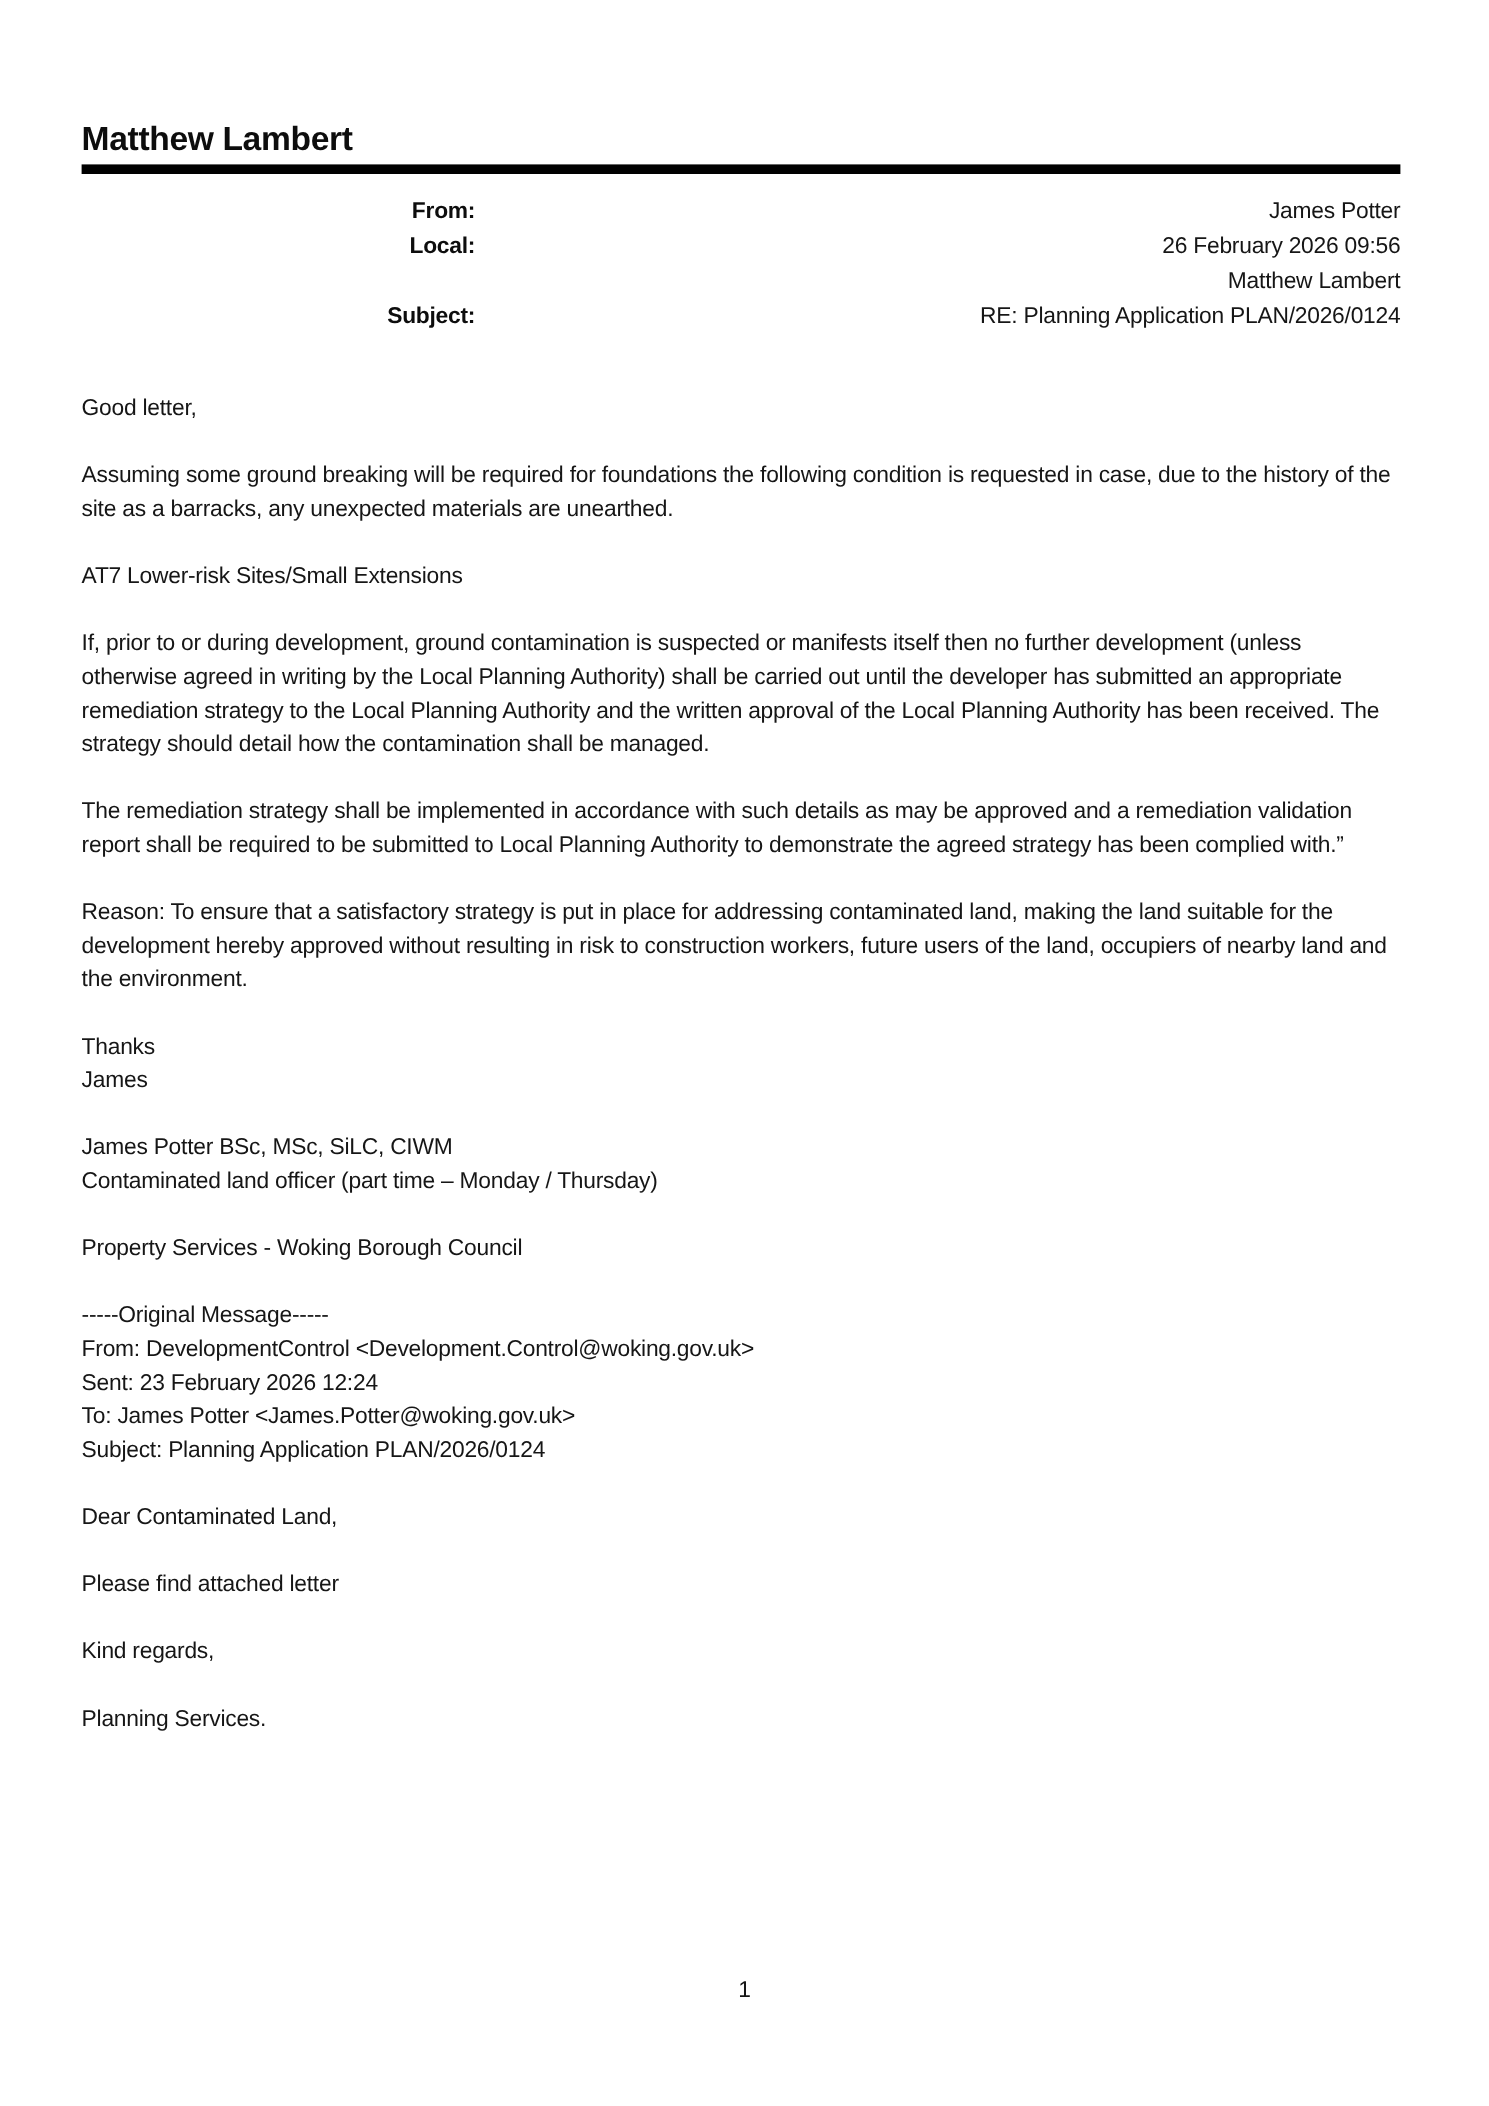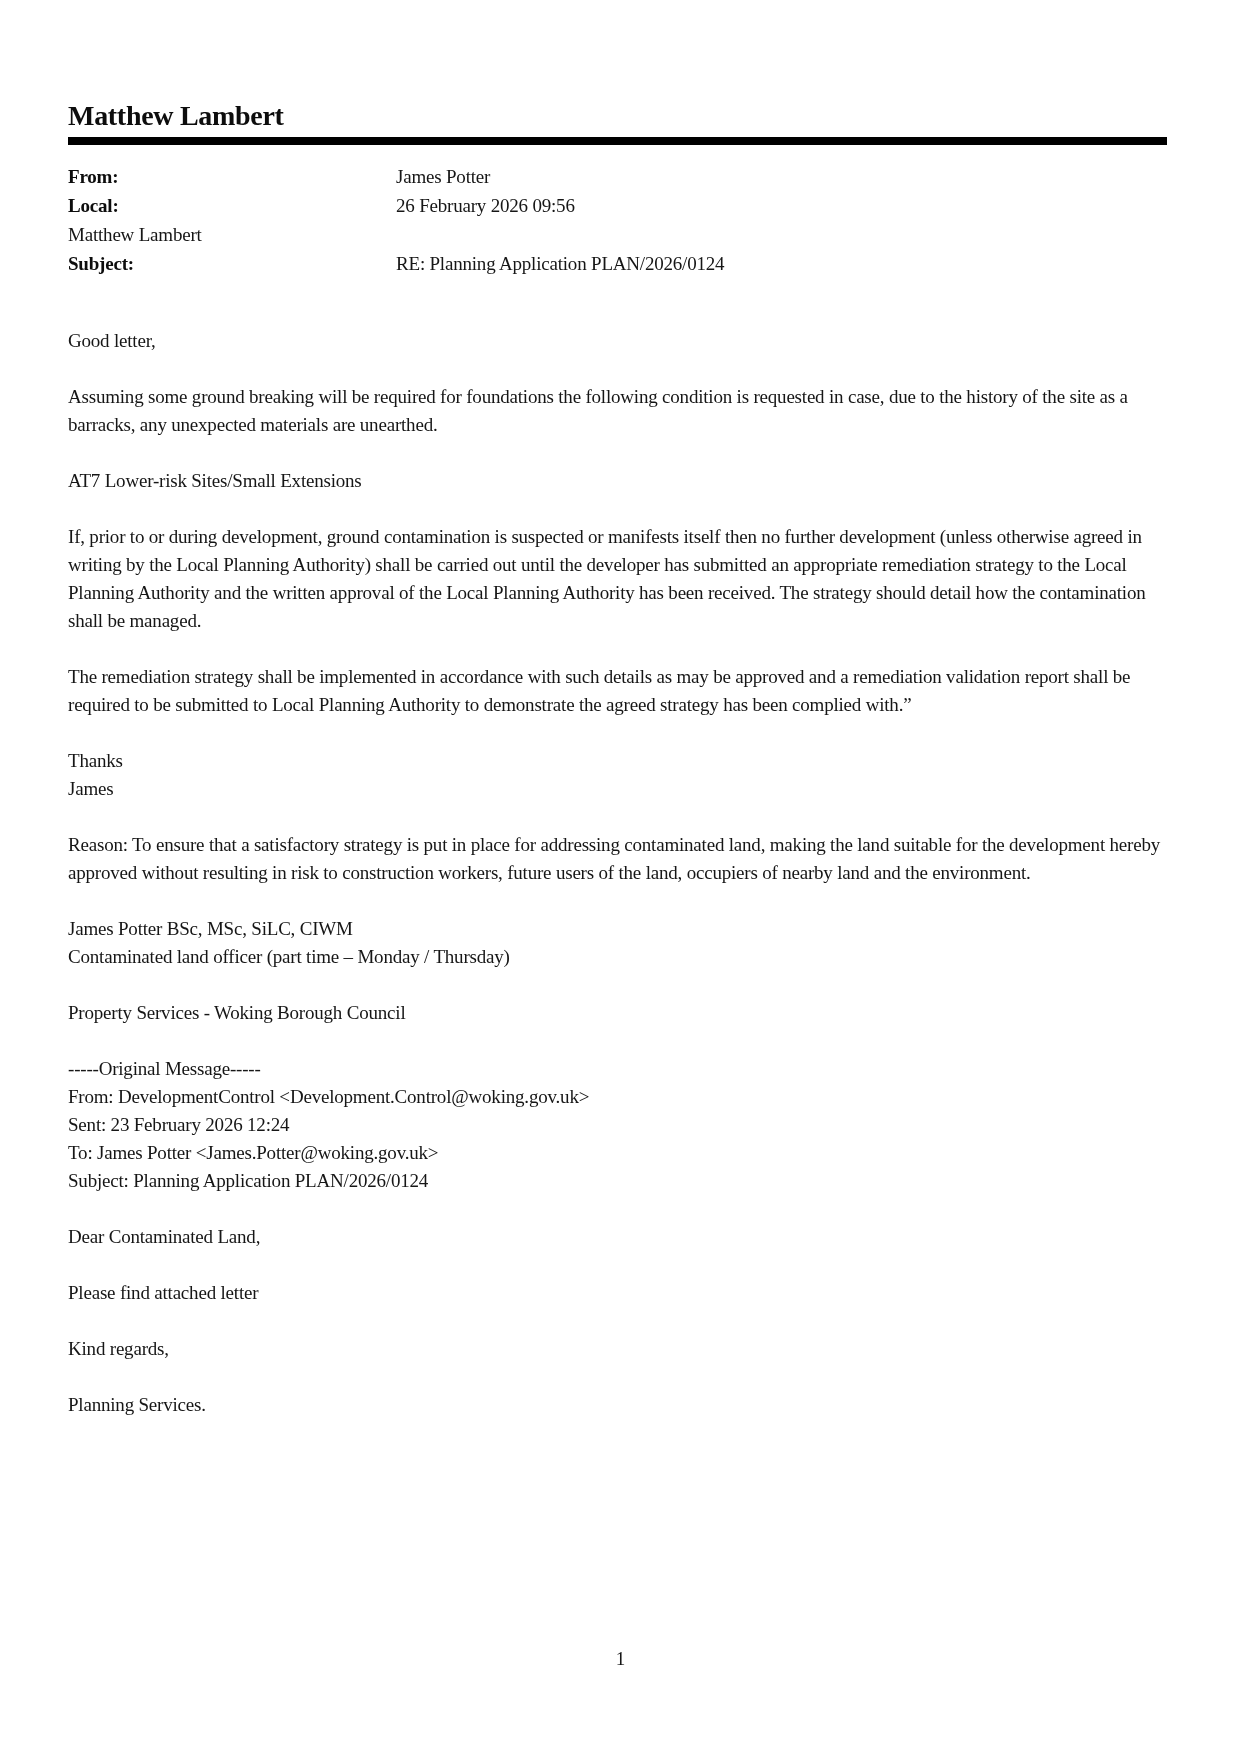--- a/index.html
+++ b/index.html
@@ -5,21 +5,21 @@
   html, body {
     margin: 0;
     padding: 0;
     background: #ffffff;
   }
   .page {
     position: relative;
     width: 1241px;
     height: 1755px;
     background: #ffffff;
-    font-family: Liberation Serif, serif;
+    font-family: Liberation Sans, sans-serif;
     color: #161616;
     overflow: hidden;
   }
   .doc-title {
     position: absolute;
     left: 68px;
     right: 74px;
     top: 100px;
     font-size: 28px;
     font-weight: 700;
@@ -39,20 +39,21 @@
     position: absolute;
     left: 68px;
     right: 74px;
     top: 162px;
     font-size: 19px;
     letter-spacing: -0.2px;
   }
   .meta-row {
     display: flex;
     line-height: 29px;
+    text-align: right;
   }
   .meta-label {
     width: 328px;
     flex: 0 0 328px;
     font-weight: 700;
     color: #0d0d0d;
   }
   .meta-value {
     flex: 1;
   }
@@ -119,25 +120,25 @@
       <div class="block">
         <div class="line">AT7 Lower-risk Sites/Small Extensions</div>
       </div>
       <div class="block">
         <div class="line">If, prior to or during development, ground contamination is suspected or manifests itself then no further development (unless otherwise agreed in writing by the Local Planning Authority) shall be carried out until the developer has submitted an appropriate remediation strategy to the Local Planning Authority and the written approval of the Local Planning Authority has been received. The strategy should detail how the contamination shall be managed.</div>
       </div>
       <div class="block">
         <div class="line">The remediation strategy shall be implemented in accordance with such details as may be approved and a remediation validation report shall be required to be submitted to Local Planning Authority to demonstrate the agreed strategy has been complied with.”</div>
       </div>
       <div class="block">
+        <div class="line">Reason: To ensure that a satisfactory strategy is put in place for addressing contaminated land, making the land suitable for the development hereby approved without resulting in risk to construction workers, future users of the land, occupiers of nearby land and the environment.</div>
+      </div>
+      <div class="block">
         <div class="line">Thanks</div>
         <div class="line">James</div>
-      </div>
-      <div class="block">
-        <div class="line">Reason: To ensure that a satisfactory strategy is put in place for addressing contaminated land, making the land suitable for the development hereby approved without resulting in risk to construction workers, future users of the land, occupiers of nearby land and the environment.</div>
       </div>
       <div class="block">
         <div class="line">James Potter BSc, MSc, SiLC, CIWM</div>
         <div class="line">Contaminated land officer (part time – Monday / Thursday)</div>
       </div>
       <div class="block">
         <div class="line">Property Services - Woking Borough Council</div>
       </div>
       <div class="block">
         <div class="line">-----Original Message-----</div>

